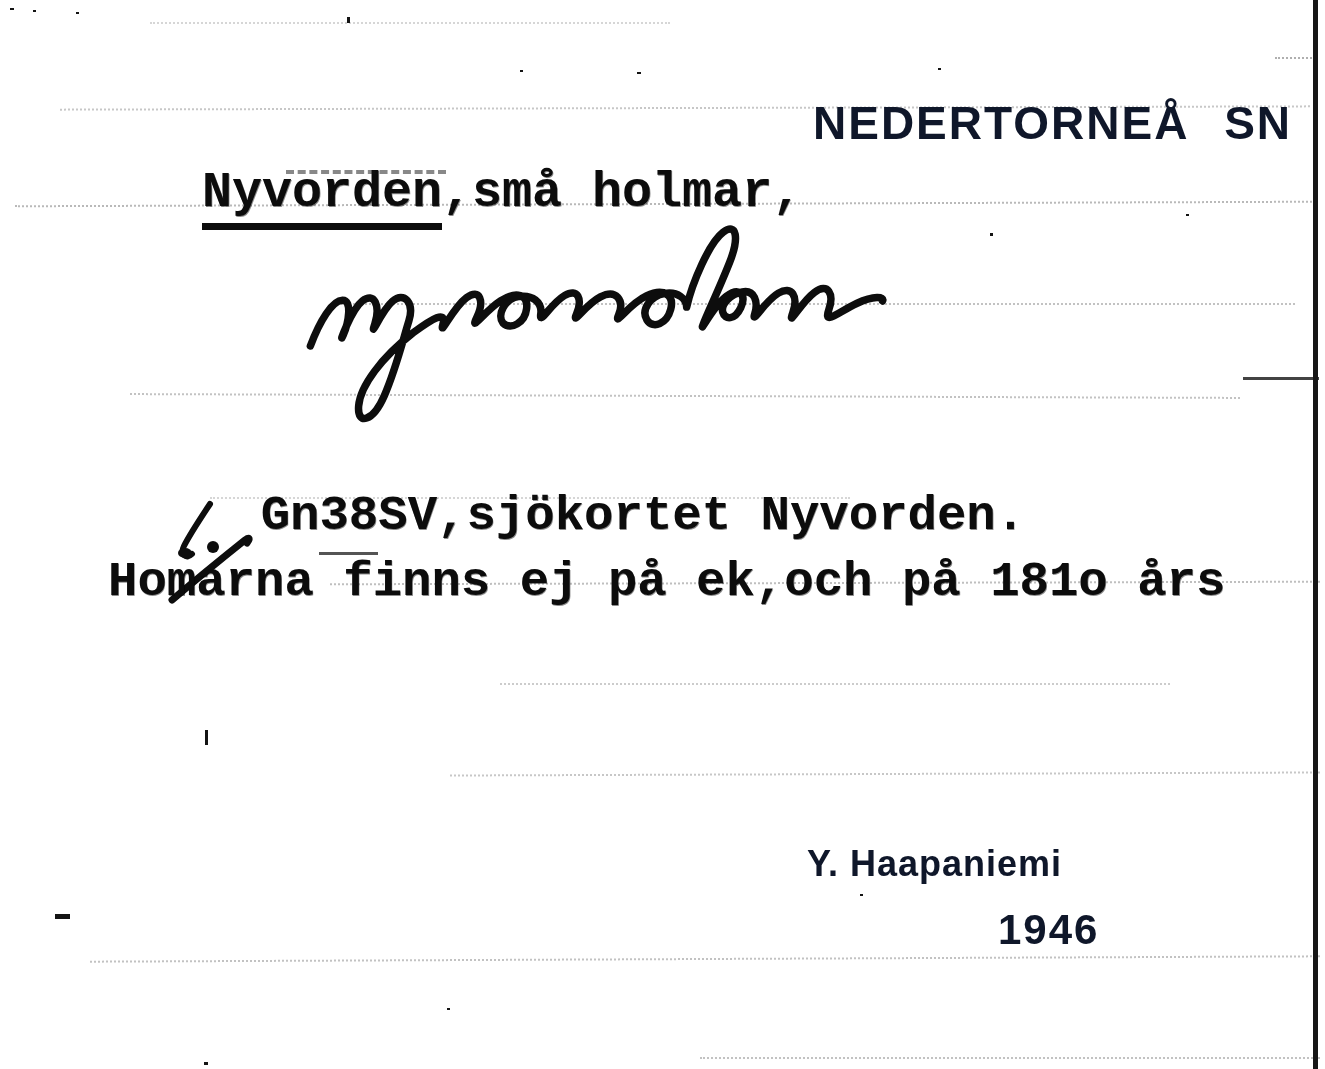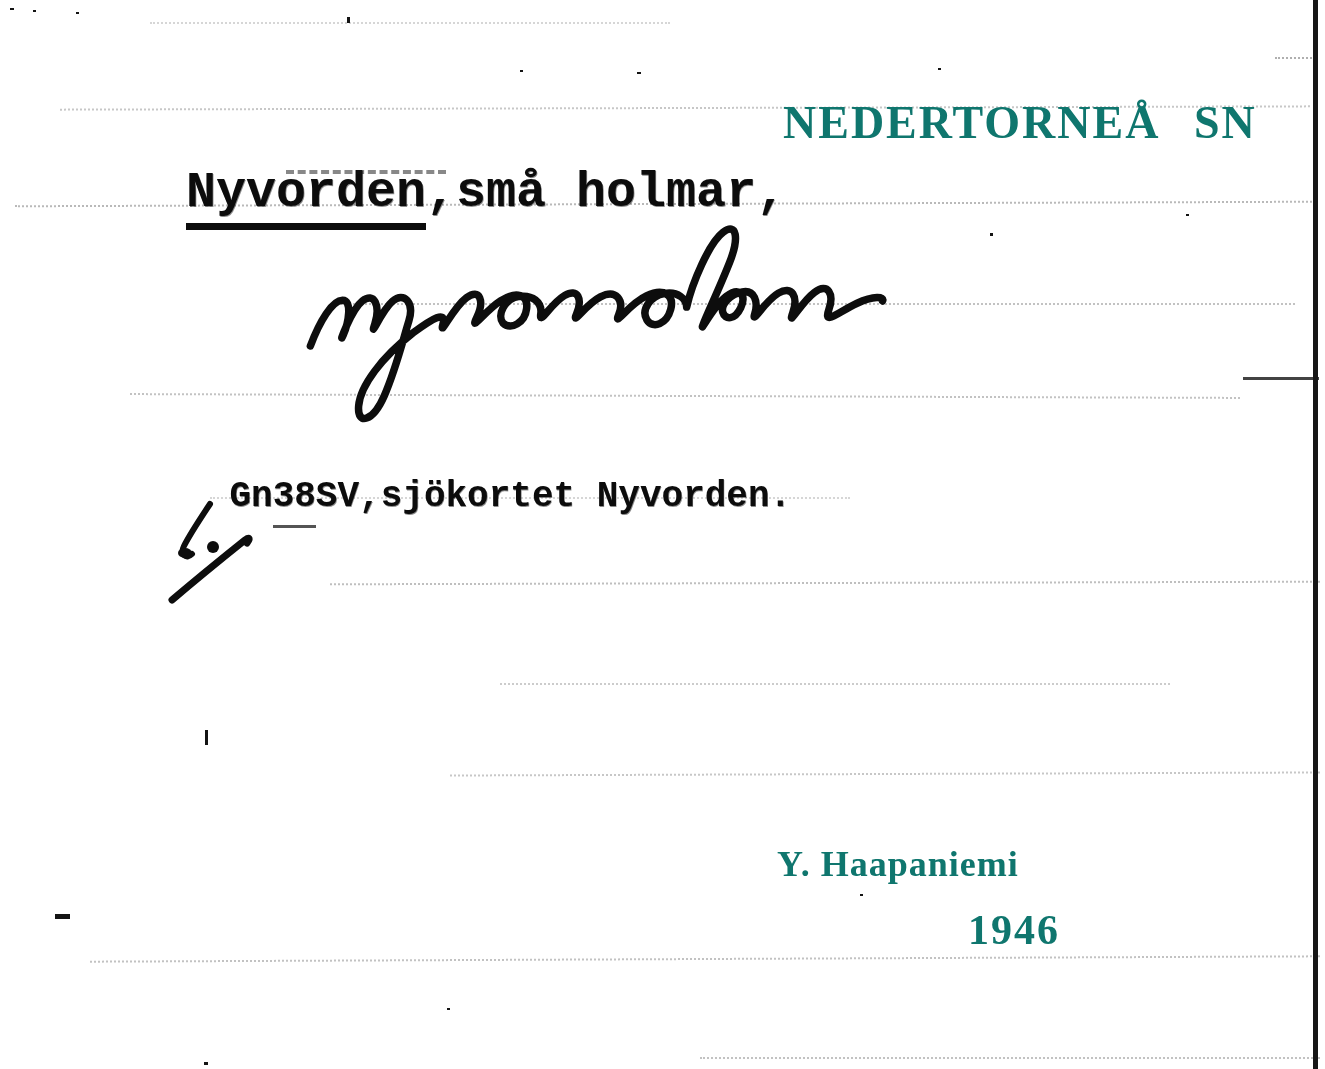--- a/index.html
+++ b/index.html
@@ -15,25 +15,26 @@
     position:absolute;
     font-family:"Liberation Mono","DejaVu Sans Mono",monospace;
     font-weight:700;
     color:#0c0c0c;
     line-height:1;
     white-space:pre;
     text-shadow:0.6px 0.5px 0 rgba(0,0,0,.45);
   }
   .printed{
     position:absolute;
-    font-family:Liberation Serif, serif;
+    font-family:Liberation Sans, sans-serif;
     font-weight:700;
-    color:#0f766e;
+    color:#0f172a;
     line-height:1;
     white-space:pre;
+    margin-left:30px;
   }
   .title-underline{
     border-bottom:7px solid #0c0c0c;
     padding-bottom:2px;
   }
   .ref-underline{
     border-bottom:3px solid rgba(12,12,12,.7);
     padding-bottom:8px;
   }
   .rule{position:absolute;height:0;border-top:2px dotted #3a3a3a;}
@@ -62,21 +63,21 @@
   <div class="rule" style="left:130px;top:395px;width:1110px;opacity:.3;transform:rotate(0.2deg);"></div>
   <div class="rule" style="left:210px;top:497px;width:640px;opacity:.2;"></div>
   <div class="rule" style="left:330px;top:582px;width:990px;opacity:.32;transform:rotate(-0.15deg);"></div>
   <div class="rule" style="left:500px;top:683px;width:670px;opacity:.25;"></div>
   <div class="rule" style="left:450px;top:773px;width:870px;opacity:.28;transform:rotate(-0.2deg);"></div>
   <div class="rule" style="left:90px;top:958px;width:1230px;opacity:.3;transform:rotate(-0.25deg);"></div>
   <div class="rule" style="left:700px;top:1057px;width:620px;opacity:.3;"></div>
 
   <div class="edge-line" style="left:1313px;top:0;width:5px;height:1069px;"></div>
 
-  <div class="typed" style="left:66px;top:118px;font-size:50px;text-align:right;">
+  <div class="typed" style="left:82px;top:118px;font-size:50px;text-align:right;">
     <span class="title-underline">Nyvorden</span><span>,små holmar,</span>
   </div>
 
   <div class="rule" style="left:286px;top:170px;width:160px;border-top:4px dashed rgba(17,17,17,.5);"></div>
 
   <div class="printed" style="left:783px;top:100px;font-size:46px;letter-spacing:2px;word-spacing:20px;">NEDERTORNEÅ SN</div>
 
   <div class="hand" style="left:295px;top:225px;width:600px;height:200px;transform:rotate(-1.2deg);">
     <span class="sr-only">nyvorden</span>
     <svg width="600" height="200" viewBox="0 0 600 200">
@@ -98,34 +99,35 @@
         C444,0 446,16 436,40 C426,64 412,92 408,102
         C404,112 418,84 432,74 C446,64 452,74 446,86
         C440,98 430,98 428,90 C426,82 436,72 448,70
         C460,68 464,80 460,92 C456,104 470,80 484,72
         C498,64 504,76 498,92 C492,108 506,82 520,72
         C534,62 540,74 534,90 C528,106 544,92 562,84
         C580,76 590,78 588,82"></path>
     </svg>
   </div>
 
-  <div class="typed" style="left:143px;top:443px;font-size:36px;">
+  <div class="typed" style="left:143px;top:443px;font-size:49px;">
     <span>Gn</span><span class="ref-underline">38</span><span>SV</span><span>,sjökortet Nyvorden.</span>
   </div>
 
   <div class="hand" style="left:158px;top:498px;width:110px;height:110px;">
     <span class="sr-only">l.</span>
     <svg width="110" height="110" viewBox="0 0 110 110">
       <path style="stroke-width:6" d="M52,6 C44,18 32,36 26,48 C22,56 28,62 34,56"></path>
       <ellipse cx="27" cy="55" rx="7" ry="5" fill="#0d0d0d" stroke="none"></ellipse>
       <circle cx="55" cy="49" r="6" fill="#0d0d0d" stroke="none"></circle>
       <path style="stroke-width:7" d="M14,102 C34,85 62,62 87,42 C91,39 93,40 89,45"></path>
     </svg>
   </div>
 
+  <div class="typed" style="left:108px;top:558px;font-size:49px;">Homarna finns ej på ek,och på 181o års</div>
 
   <div class="printed" style="left:777px;top:846px;font-size:36px;letter-spacing:1px;">Y. Haapaniemi</div>
   <div class="printed" style="left:968px;top:909px;font-size:42px;letter-spacing:2px;">1946</div>
 
   <div class="speck" style="left:10px;top:8px;width:4px;height:2px;"></div>
   <div class="speck" style="left:33px;top:10px;width:3px;height:2px;"></div>
   <div class="speck" style="left:76px;top:12px;width:3px;height:2px;"></div>
   <div class="speck" style="left:347px;top:17px;width:3px;height:6px;"></div>
   <div class="speck" style="left:520px;top:70px;width:3px;height:2px;"></div>
   <div class="speck" style="left:637px;top:72px;width:4px;height:2px;"></div>

